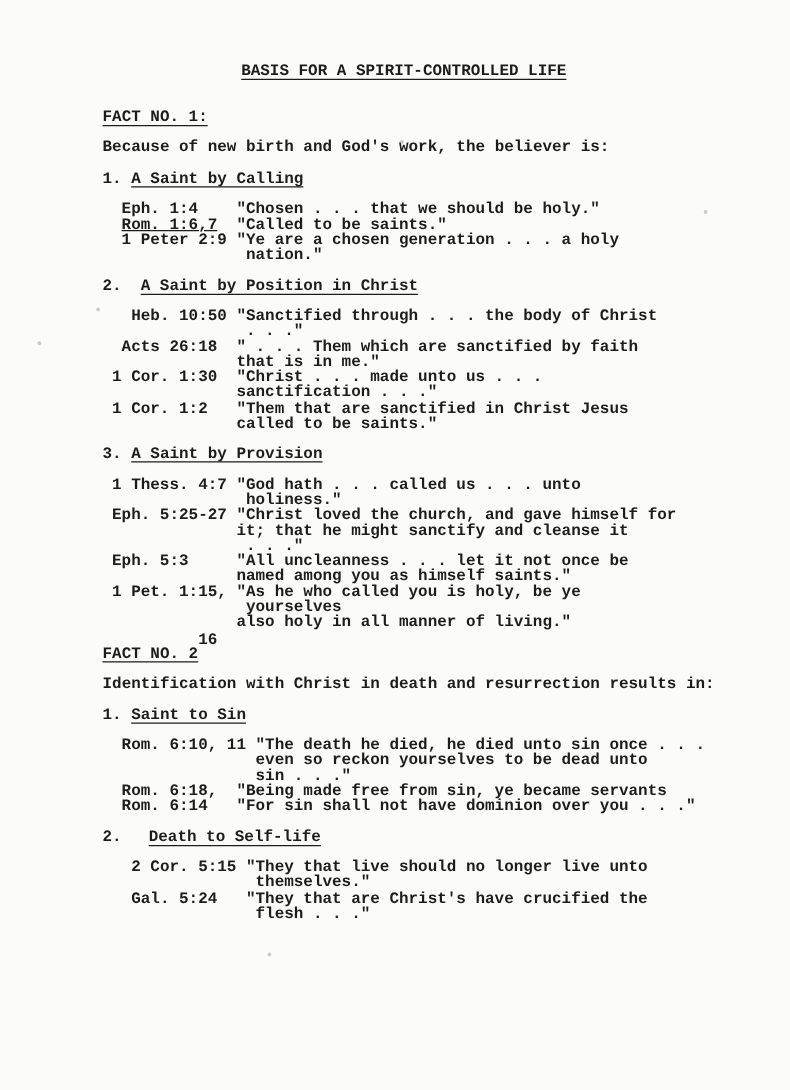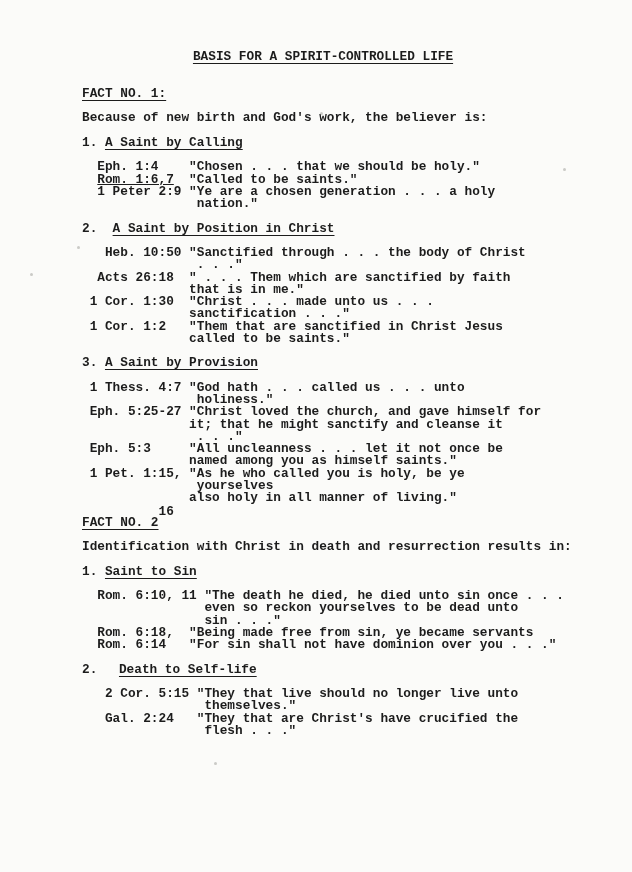--- a/index.html
+++ b/index.html
@@ -92,21 +92,21 @@
       <div class="line"><span style="left: 2ch;">Rom. 6:10, 11</span><span style="left: 16ch;">"The death he died, he died unto sin once . . .</span></div>
       <div class="line"><span style="left: 16ch;">even so reckon yourselves to be dead unto</span></div>
       <div class="line"><span style="left: 16ch;">sin . . ."</span></div>
       <div class="line"><span style="left: 2ch;">Rom. 6:18,</span><span style="left: 14ch;">"Being made free from sin, ye became servants</span></div>
       <div class="line"><span style="left: 2ch; text-align: center;">Rom. 6:14</span><span style="left: 14ch;">"For sin shall not have dominion over you . . ."</span></div>
       <div class="line"></div>
       <div class="line"><span style="left: 0ch;">2.</span><span class="u" style="left: 3ch; margin-left: 14px;">Death to Self-life</span></div>
       <div class="line"></div>
       <div class="line"><span style="left: 3ch;">2 Cor. 5:15</span><span style="left: 15ch;">"They that live should no longer live unto</span></div>
       <div class="line"><span style="left: 16ch;">themselves."</span></div>
-      <div class="line"><span style="left: 3ch;">Gal. 2:24</span><span style="left: 15ch;">"They that are Christ's have crucified the</span></div>
+      <div class="line"><span style="left: 3ch;">Gal. 5:24</span><span style="left: 15ch;">"They that are Christ's have crucified the</span></div>
       <div class="line"><span style="left: 16ch;">flesh . . ."</span></div>
       <div class="line"></div>
     </div>
 <div class="speck" style="left: 30px; top: 273px;"></div>
     <div class="speck" style="left: 77px; top: 246px;"></div>
     <div class="speck" style="left: 320px; top: 112px;"></div>
     <div class="speck" style="left: 563px; top: 168px;"></div>
     <div class="speck" style="left: 214px; top: 762px;"></div>
   </div>
 

